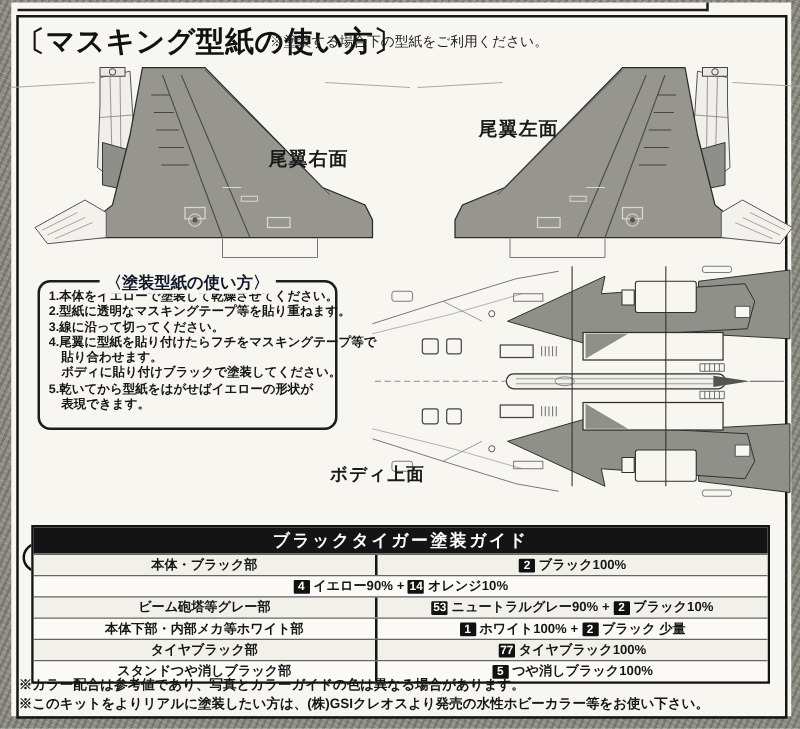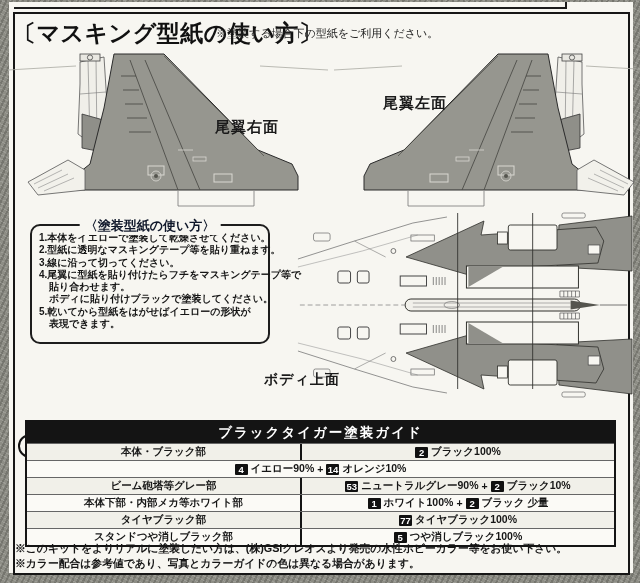--- a/index.html
+++ b/index.html
@@ -202,16 +202,16 @@
           <div class="tcell left">スタンドつや消しブラック部</div>
           <div class="tcell right">
             <span class="badge">5</span>
             <span>つや消しブラック100%</span>
           </div>
         </div>
       </div>
   </div>
 
   <div class="footnotes">
+      <div>※カラー配合は参考値であり、写真とカラーガイドの色は異なる場合があります。</div>
       <div>※このキットをよりリアルに塗装したい方は、(株)GSIクレオスより発売の水性ホビーカラー等をお使い下さい。</div>
-      <div>※カラー配合は参考値であり、写真とカラーガイドの色は異なる場合があります。</div>
     </div>
 </div>
 
 </body></html>

